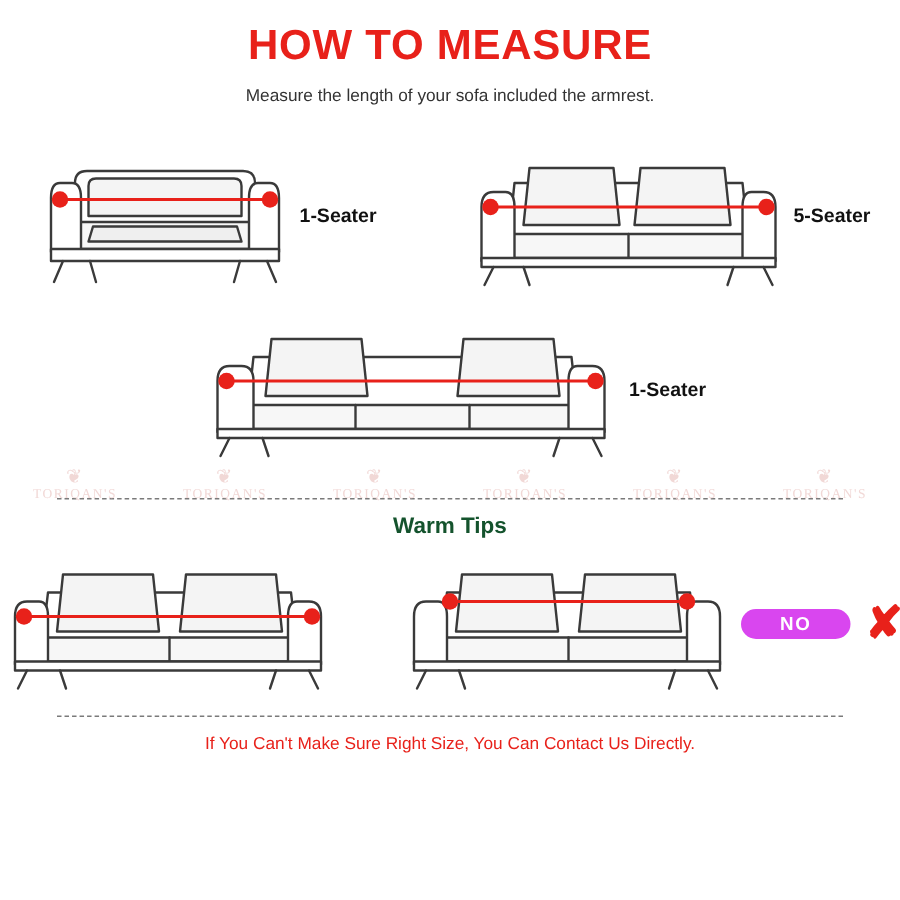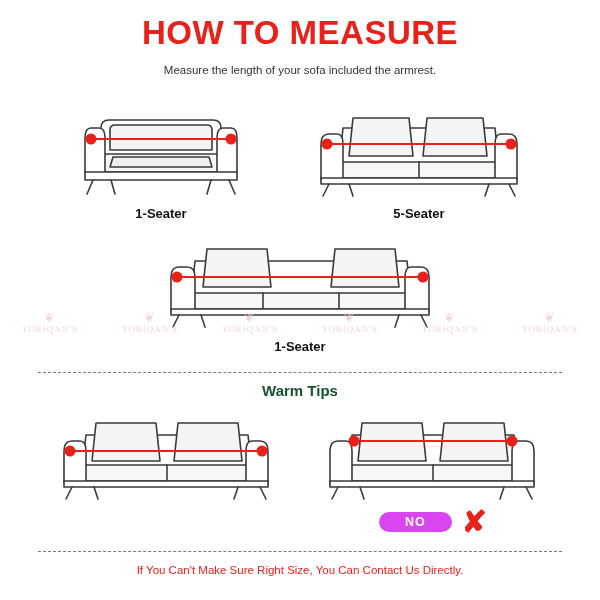--- a/index.html
+++ b/index.html
@@ -18,21 +18,21 @@
   .page {
     position: relative;
     width: 600px;
     height: 600px;
   }
 
   
   .title {
     text-align: center;
     color: #e8211a;
-    font-size: 33px;
+    font-size: 28px;
     font-weight: bold;
     letter-spacing: 0.5px;
     margin-top: 14px;
   }
   .subtitle {
     text-align: center;
     font-size: 11.5px;
     color: #333333;
     line-height: 1.55;
     margin-top: 10px;
@@ -40,21 +40,21 @@
   .subtitle div { white-space: nowrap; }
 
   
   .row {
     display: flex;
     justify-content: center;
     align-items: flex-end;
   }
   .sofa-block {
     display: flex;
-    flex-direction: column;
+    flex-direction: row;
     align-items: center;
   }
   .caption {
     font-size: 13px;
     font-weight: bold;
     color: #111111;
     margin-top: 2px;
   }
 
   

